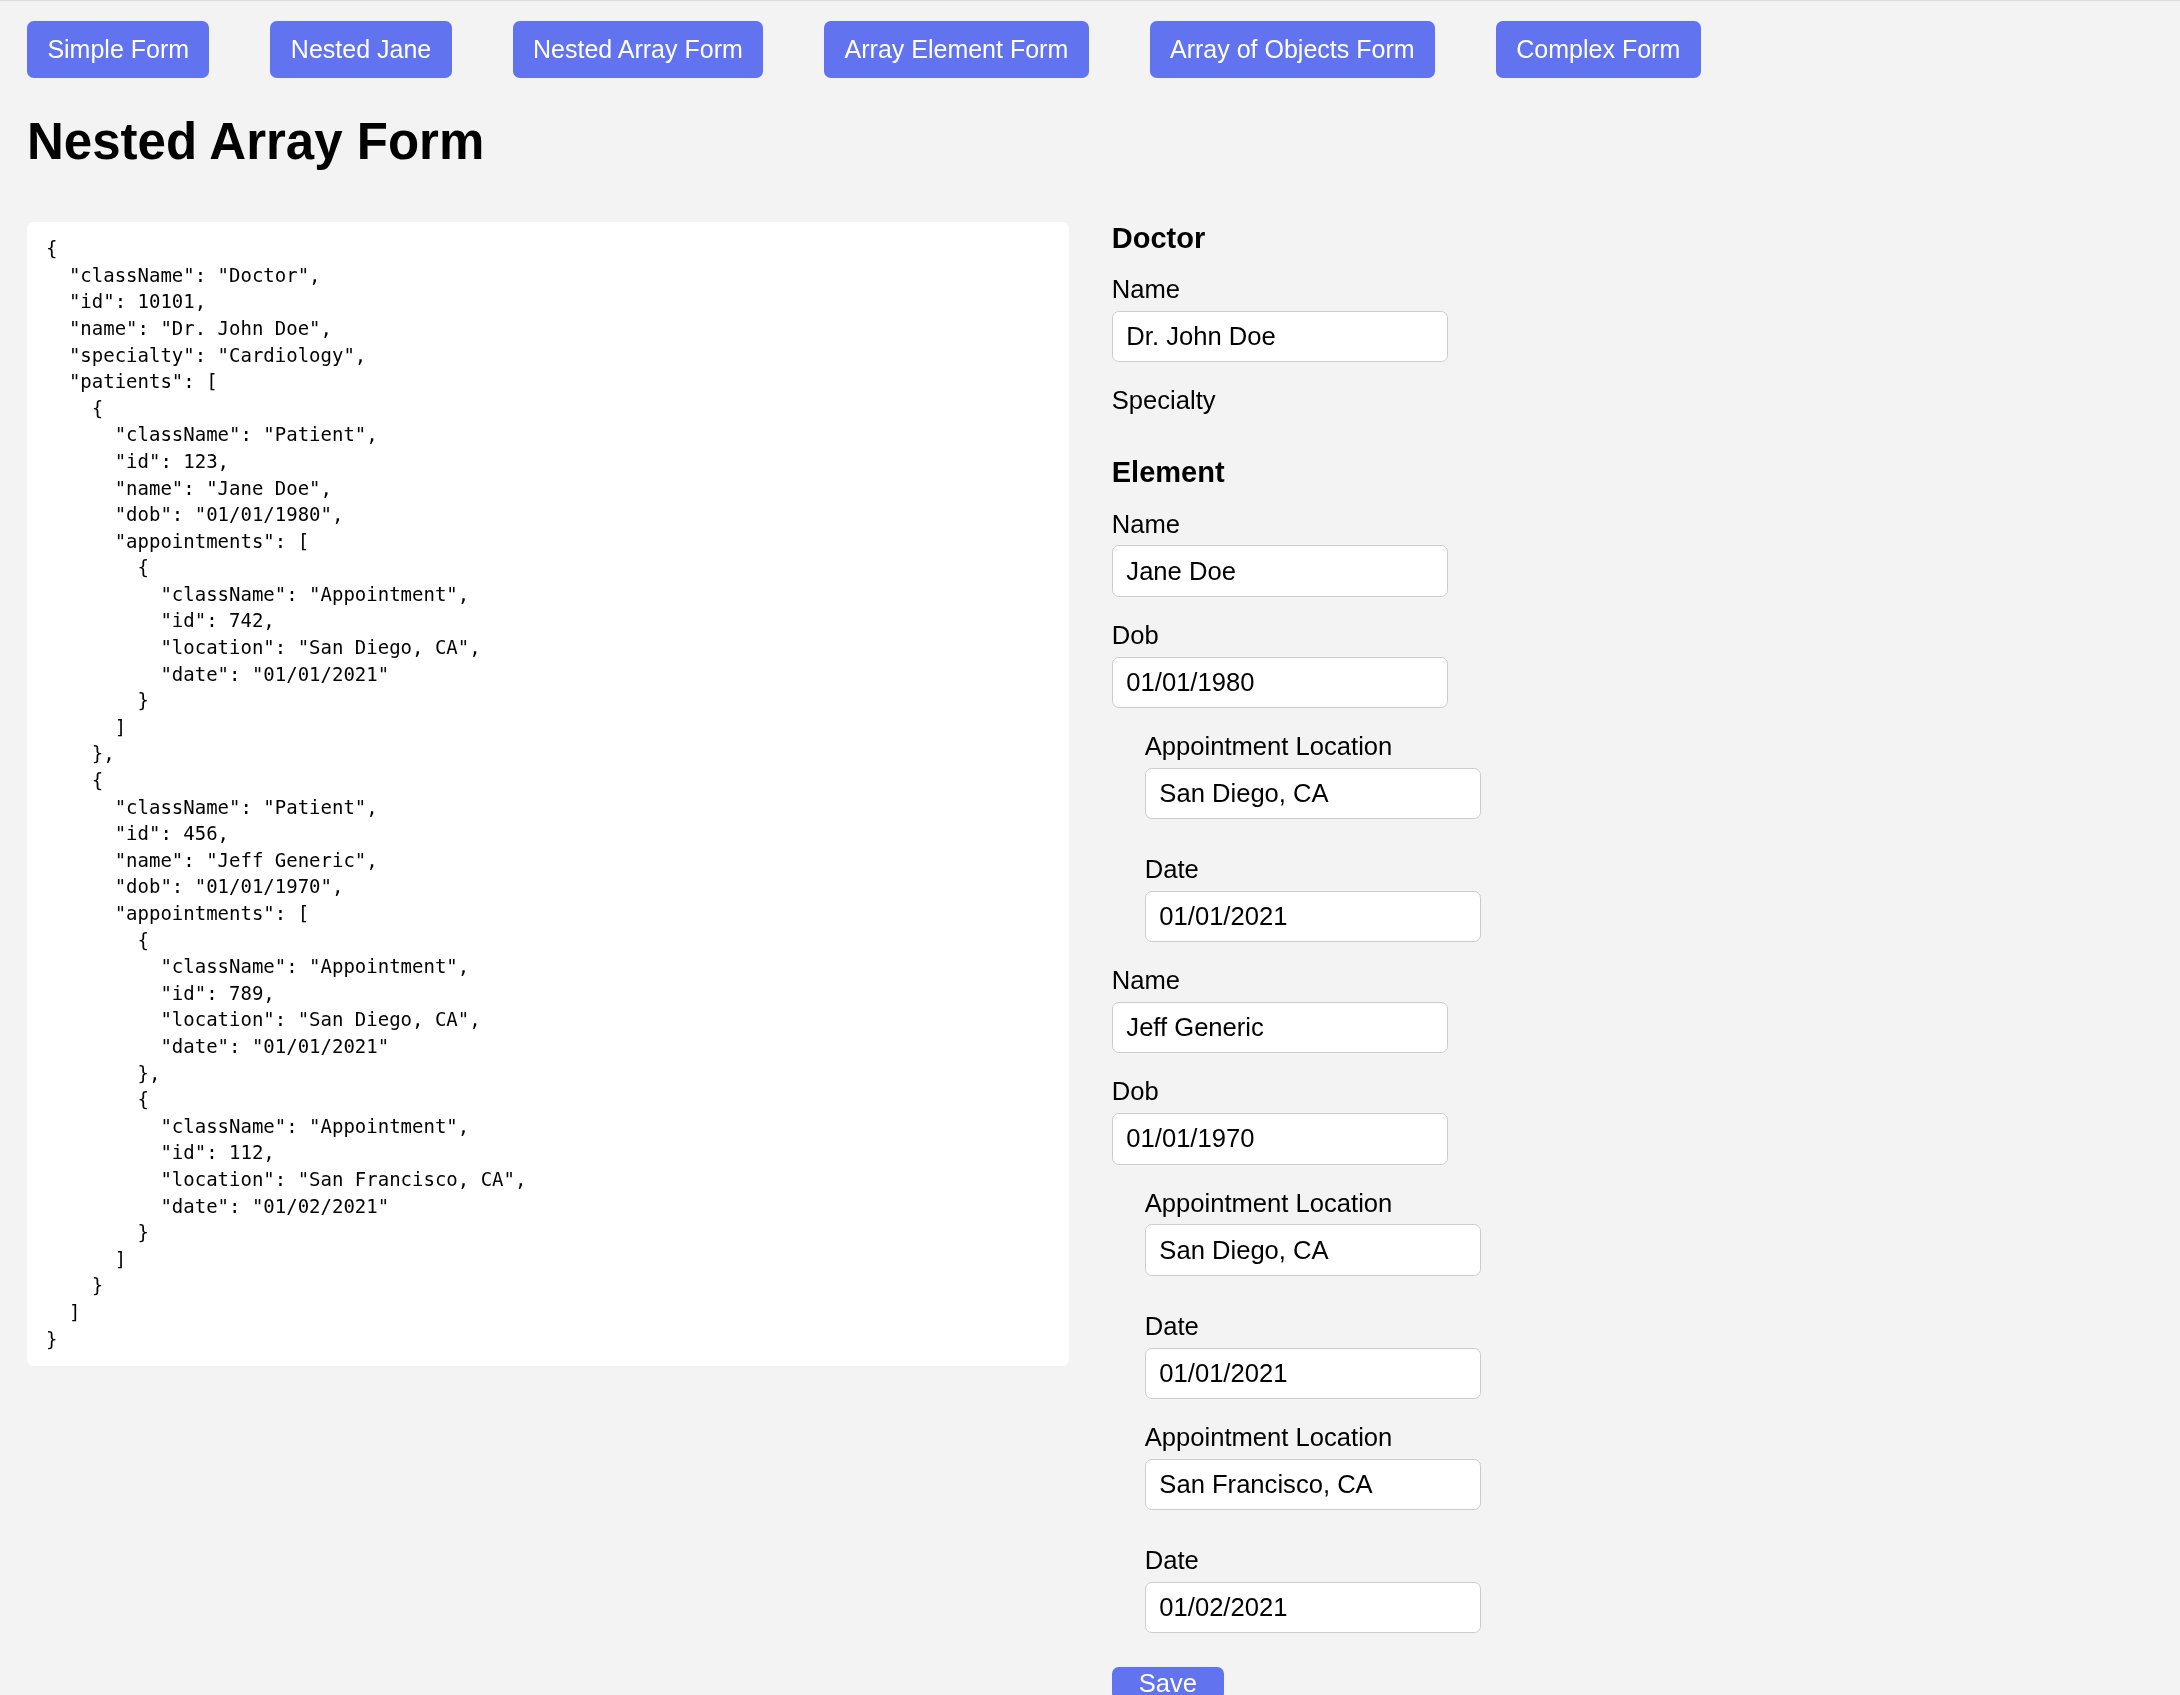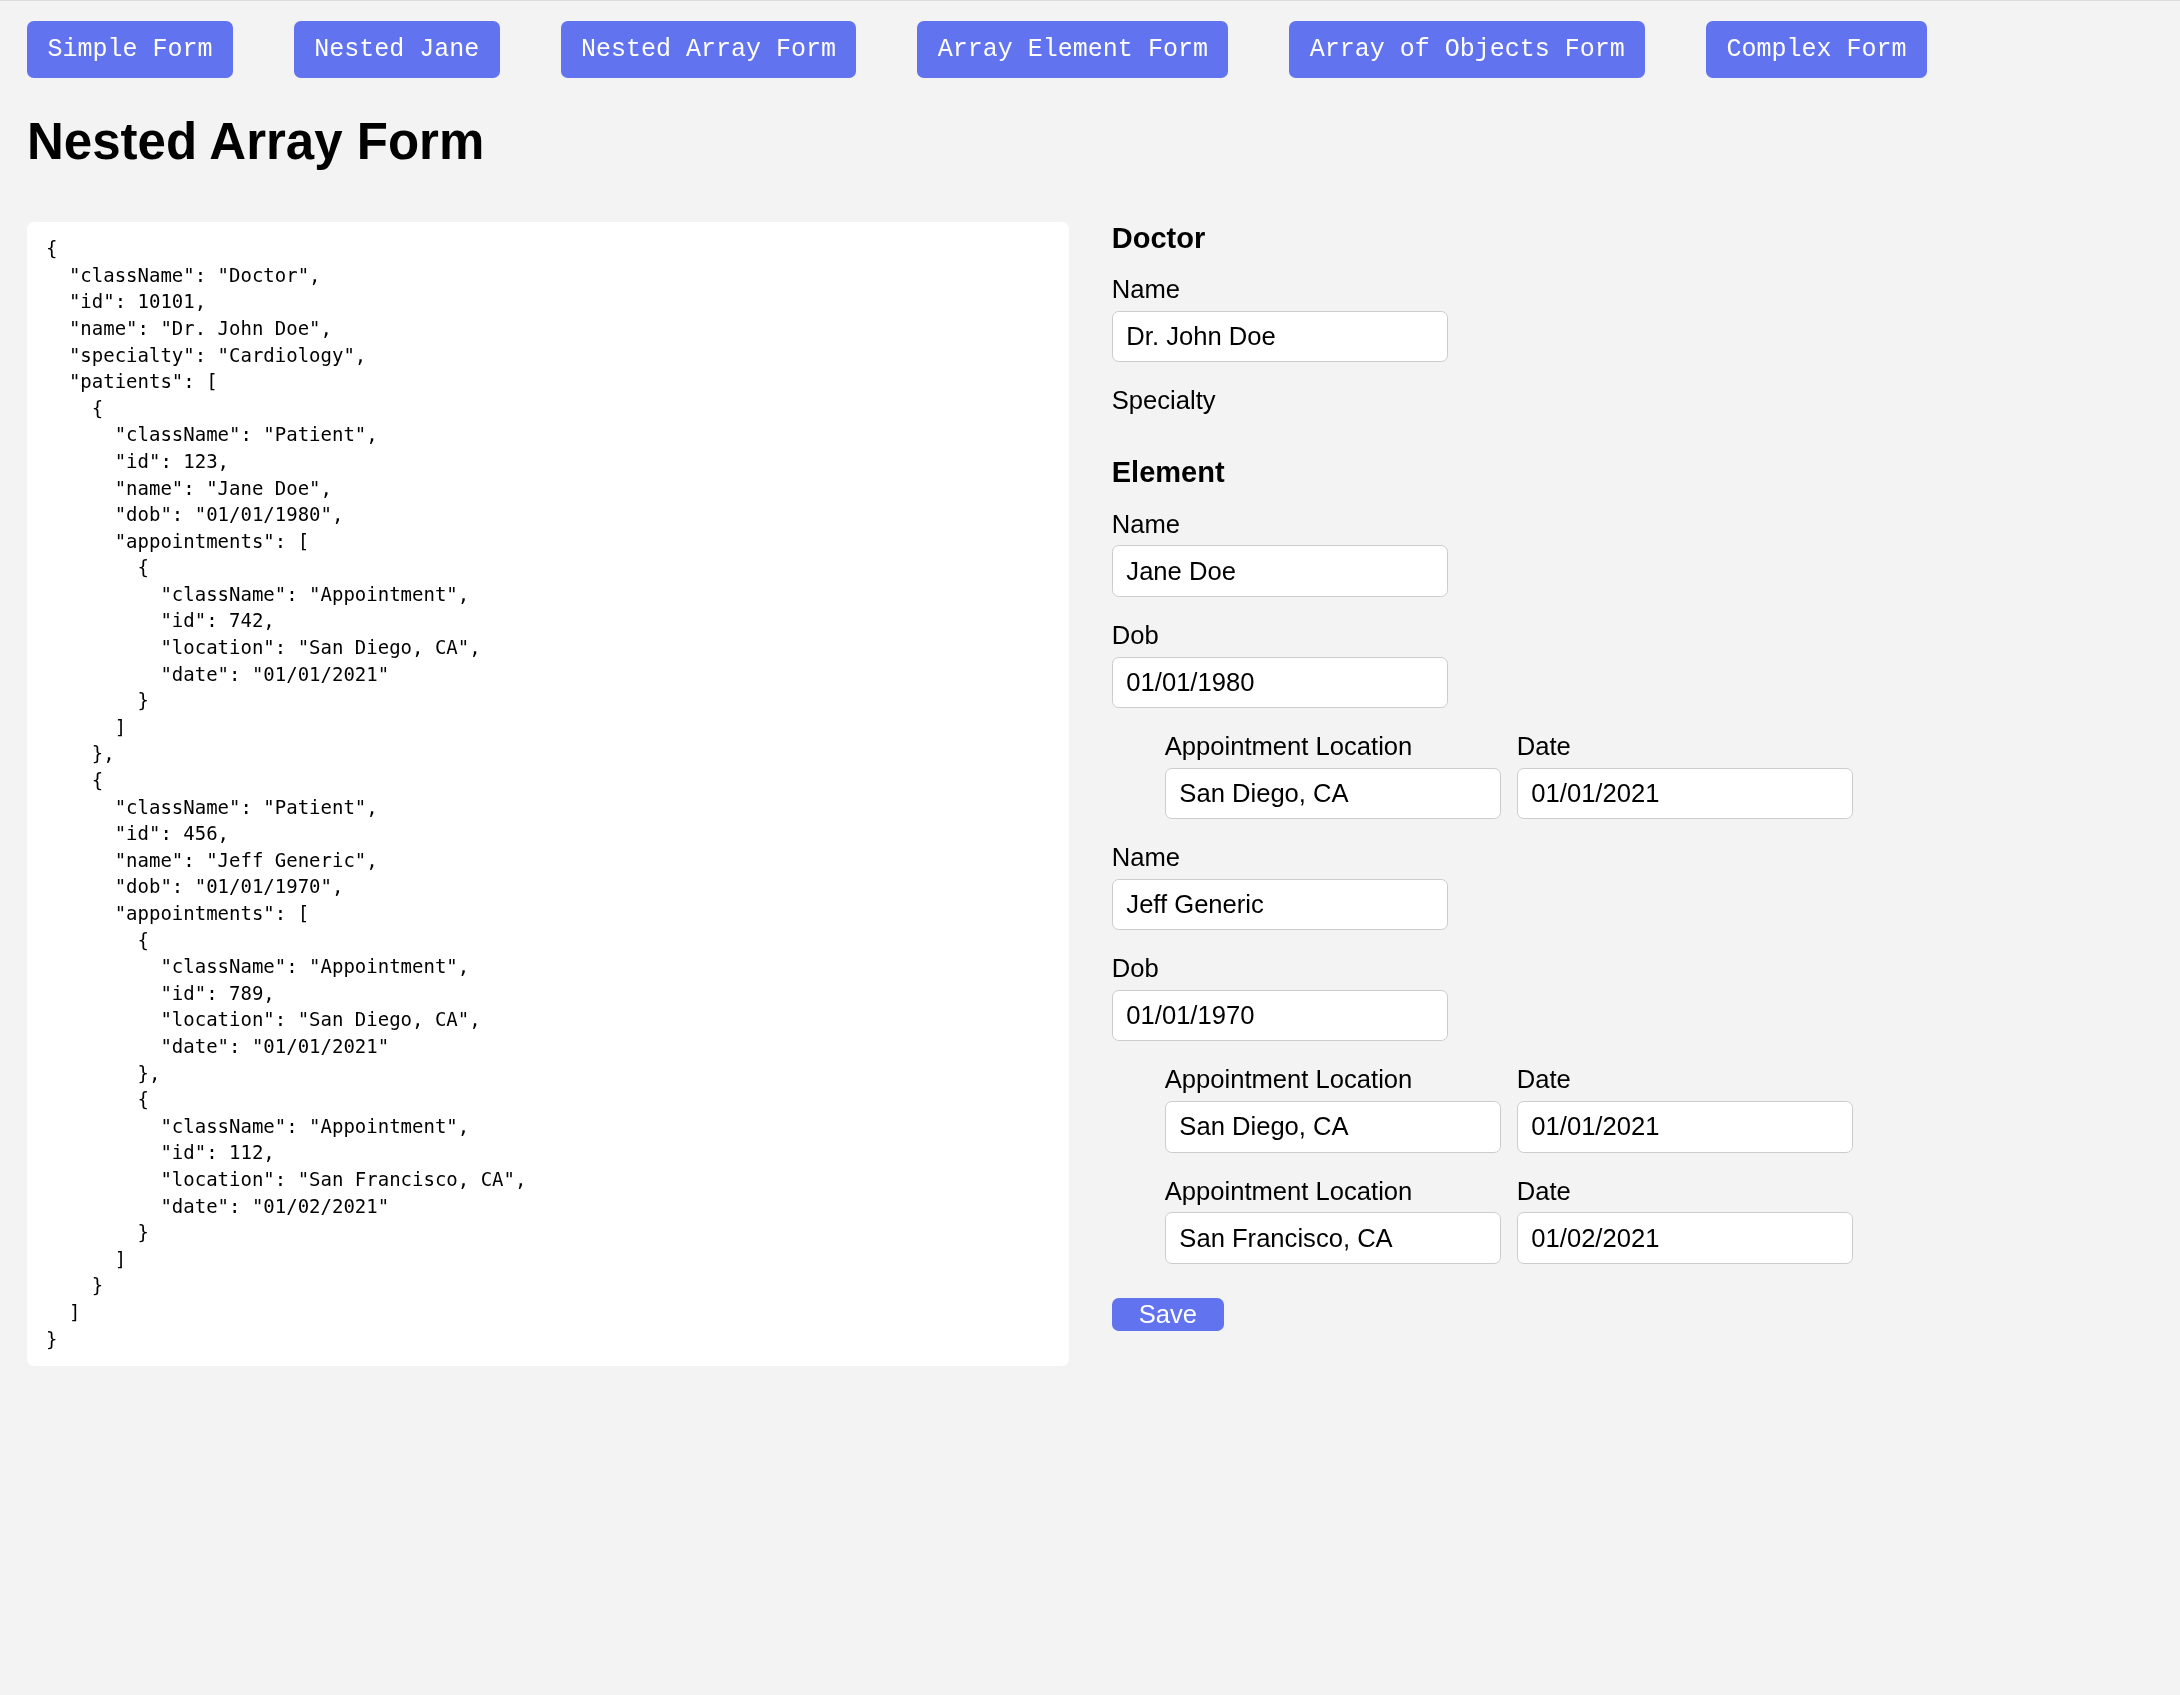--- a/index.html
+++ b/index.html
@@ -24,21 +24,20 @@
     .nav-tab {
       background: #6173ef;
       color: #fff;
       border: none;
       padding: 13.6px 20.4px;
       border-radius: 6.8px;
       font-size: 25px;
       font-weight: 400;
       cursor: pointer;
       white-space: nowrap;
-      font-family: Liberation Mono, monospace;
     }
     .page-title {
       font-size: 51px;
       font-weight: 700;
       color: #000;
       margin-bottom: 51px;
     }
     .two-col {
       display: flex;
       gap: 43px;
@@ -85,24 +84,25 @@
       width: 336px;
       padding: 10.2px 13.6px;
       font-size: 25.6px;
       border: 0.9px solid #ccc;
       border-radius: 6.8px;
       background: #fff;
       color: #000;
       font-family: inherit;
     }
     .appointment-block {
-      margin-left: 53px;
+      margin-left: 33px;
       display: flex;
-      gap: 16px;
+      gap: 36px;
       margin-bottom: 24px;
+      flex-direction: column;
     }
     .appt-col .field-label {
       margin-bottom: 6.8px;
     }
     .save-btn {
       background: #6173ef;
       color: #fff;
       border: none;
       padding: 2px 27px;
       border-radius: 6.8px;

